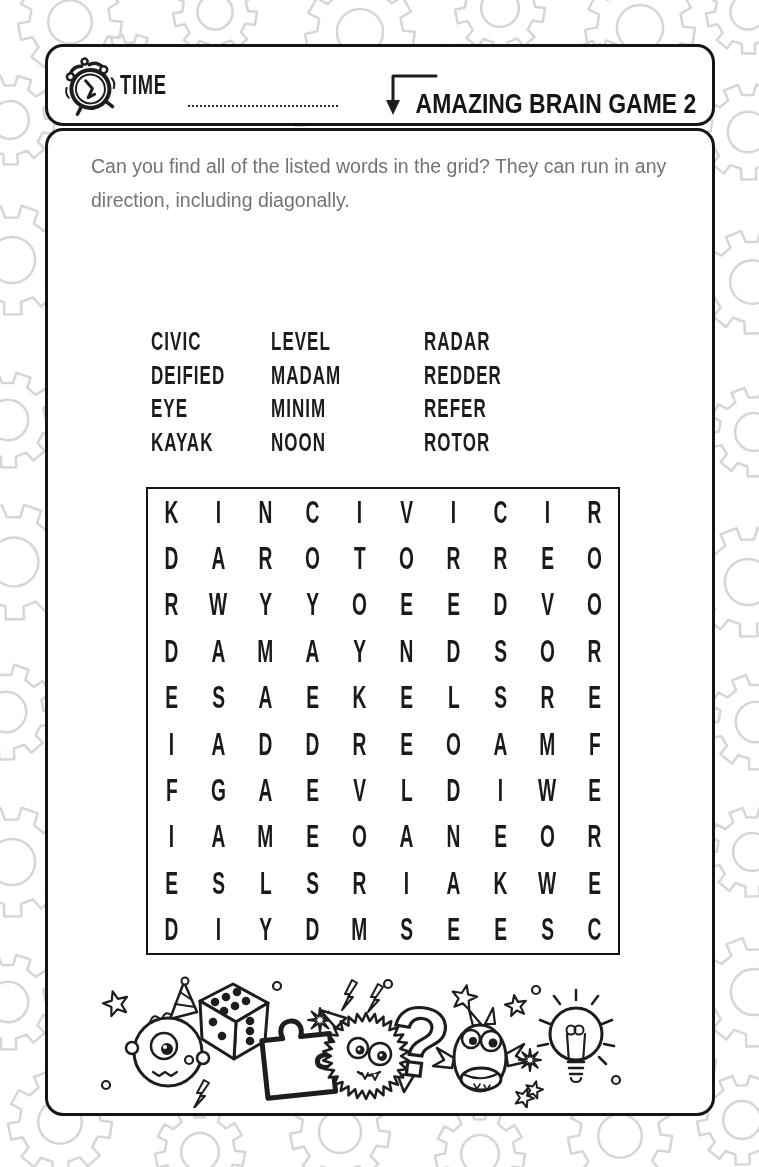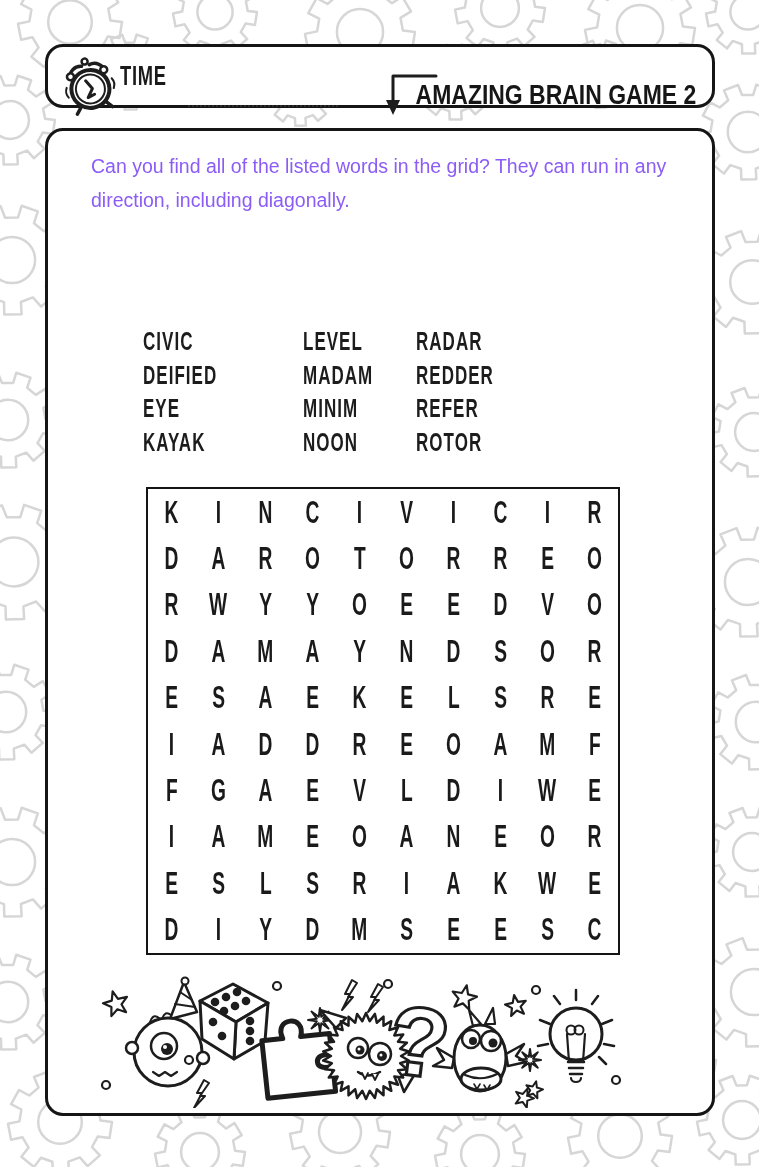--- a/index.html
+++ b/index.html
@@ -5,42 +5,42 @@
   html,body{margin:0;padding:0;}
   body{
     width:759px;height:1167px;position:relative;background:#ffffff;
     font-family:"Liberation Sans",sans-serif;overflow:hidden;color:#1d1d1d;
   }
   #bg-gears{position:absolute;left:0;top:0;z-index:0;}
   .box{
     position:absolute;background:#fff;border:3.5px solid #151515;
     border-radius:18px;box-sizing:border-box;
   }
-  .header-box{left:45px;top:44px;width:670px;height:64px;z-index:3;}
+  .header-box{left:45px;top:44px;width:670px;height:82px;z-index:3;}
   .main-box{left:45px;top:128px;width:670px;height:988px;z-index:2;}
   .clock{position:absolute;left:10px;top:4px;}
   .time-label{
     position:absolute;left:72px;top:50%;
     font-weight:700;font-size:27px;letter-spacing:1px;color:#1a1a1a;
     transform:translateY(-50%) scaleX(0.68);transform-origin:left center;white-space:nowrap;
   }
   .time-line{position:absolute;left:140px;top:58px;width:150px;border-bottom:2.5px dotted #2d2d2d;}
   .arrow-svg{position:absolute;left:334px;top:22px;}
   .game-title{
     position:absolute;right:16px;top:50%;
     font-weight:700;font-size:28px;color:#161616;white-space:nowrap;
     transform:translateY(-50%) scaleX(0.82);transform-origin:right center;
   }
-  .para{position:absolute;left:43px;width:610px;font-size:19.5px;line-height:34px;color:#8b5cf6;margin:0;}
+  .para{position:absolute;left:43px;width:610px;font-size:19.5px;line-height:34px;color:#737373;margin:0;}
   .para1{top:18px;}
   .para2{top:110px;}
-  .word-list{position:absolute;left:95px;top:196px;width:560px;height:140px;}
+  .word-list{position:absolute;left:103px;top:196px;width:560px;height:140px;}
   .word-col{position:absolute;top:0;}
   .word-col:nth-child(1){left:0;}
-  .word-col:nth-child(2){left:120px;margin-left:40px;}
+  .word-col:nth-child(2){left:120px;}
   .word-col:nth-child(3){left:250px;margin-left:23px;}
   .word-col:nth-child(4){left:372px;}
   .word{
     height:33.5px;font-weight:700;font-size:25px;letter-spacing:1.5px;color:#1c1c1c;
     transform:scaleX(0.68);transform-origin:left center;white-space:nowrap;
   }
   .letter-grid{
     position:absolute;left:98px;top:356px;width:474px;height:468px;
     border:2.5px solid #141414;box-sizing:border-box;
     display:grid;grid-template-columns:repeat(10,1fr);grid-template-rows:repeat(10,1fr);

